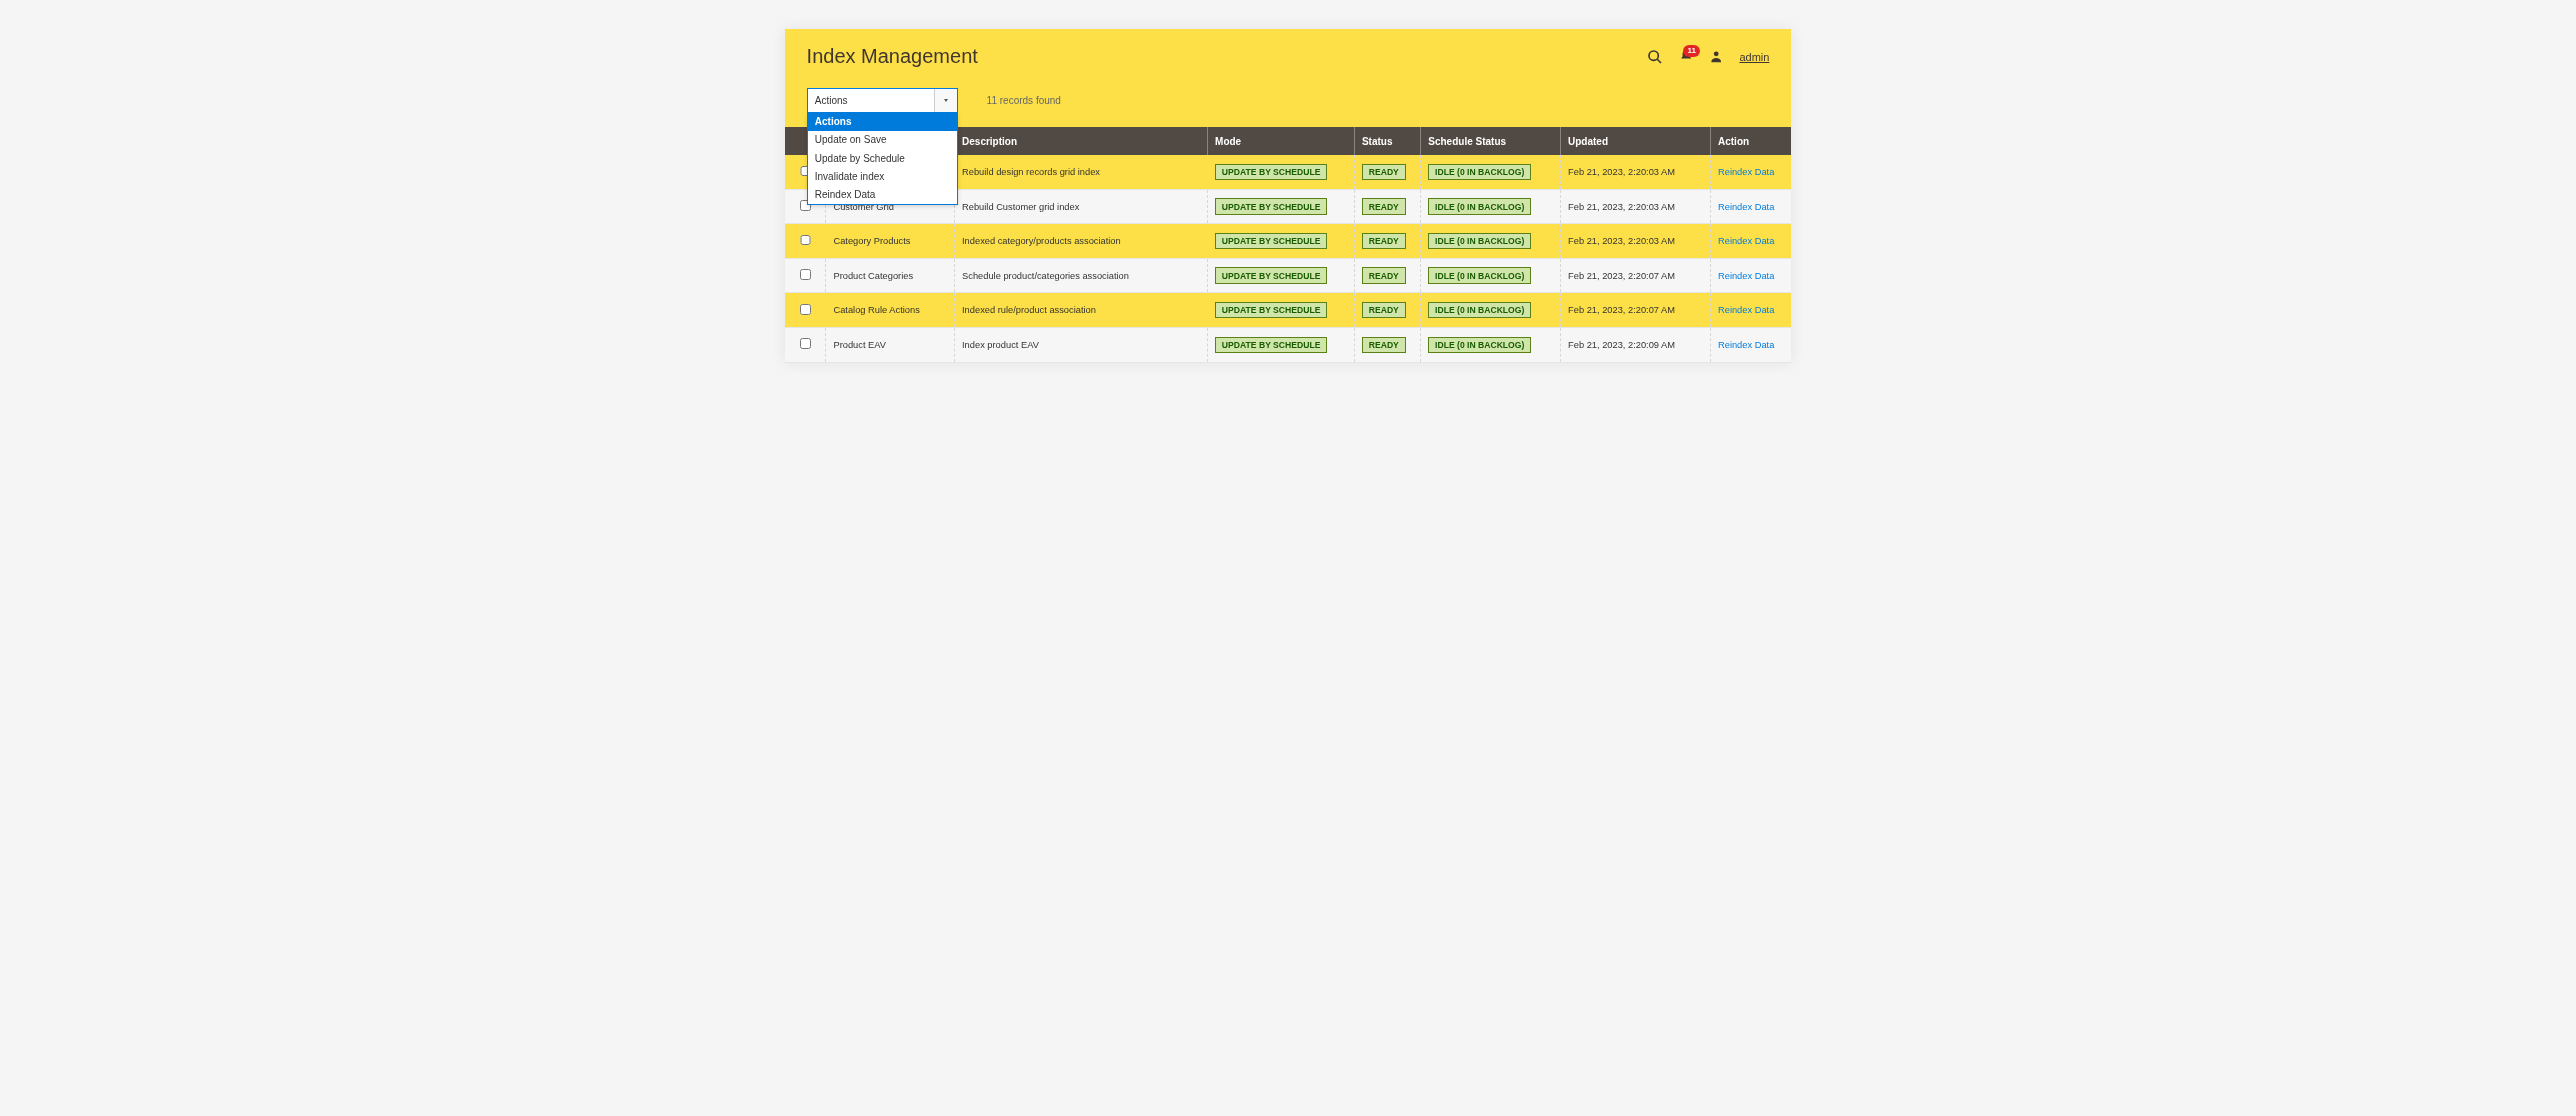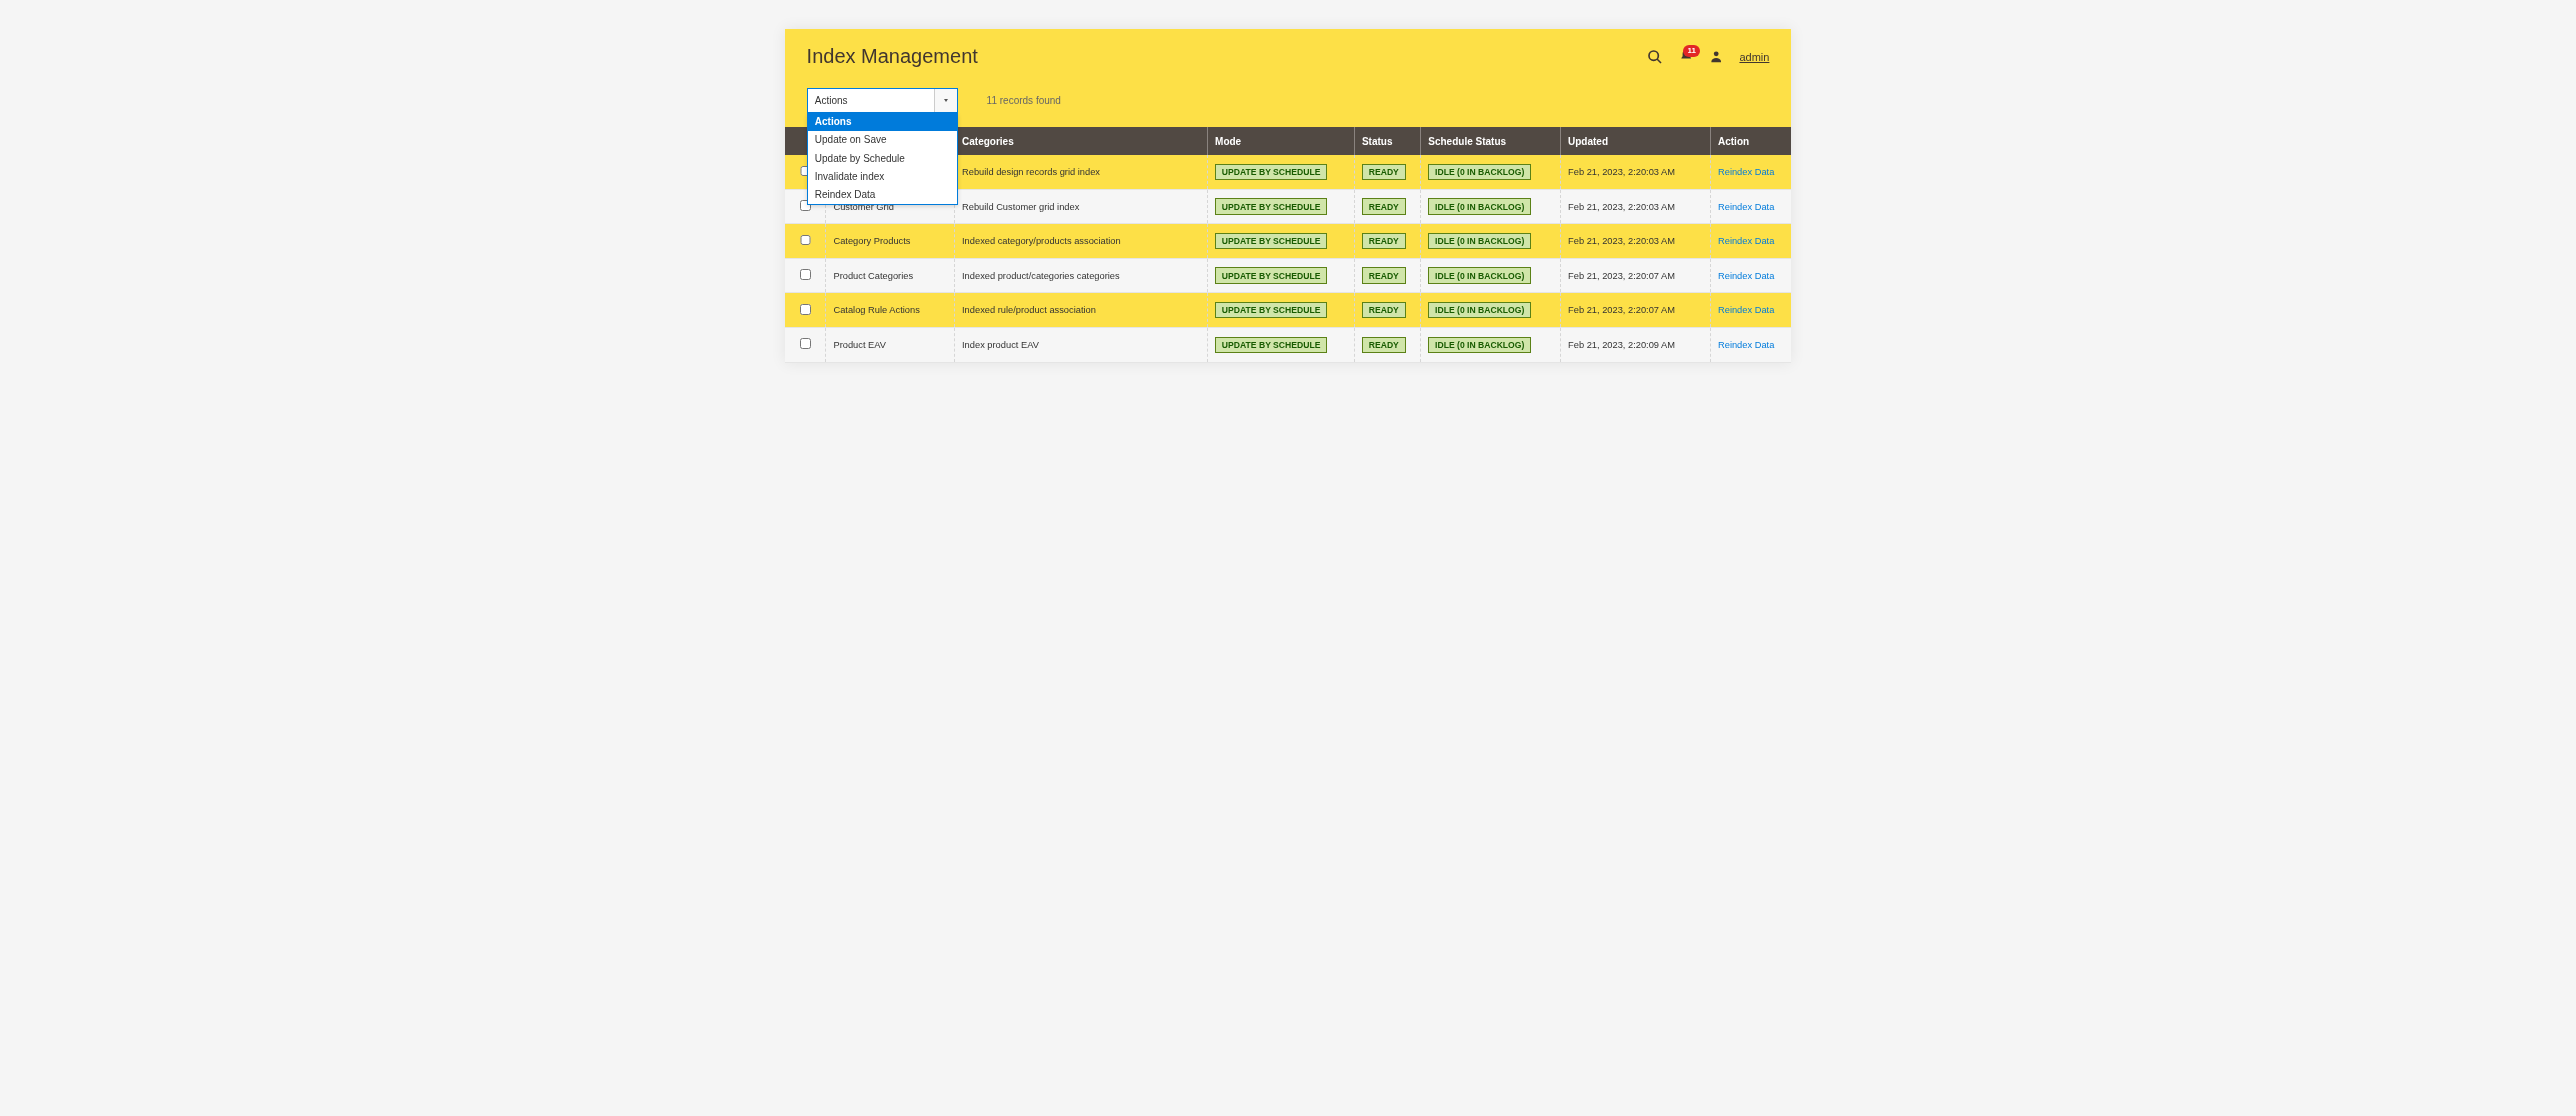--- a/index.html
+++ b/index.html
@@ -231,21 +231,21 @@
       </div>
     </div>
     <span class="records-found">11 records found</span>
   </div>
 
   <table class="grid-table">
     <thead>
       <tr>
         <th class="col-check"></th>
         <th class="col-indexer">Indexer</th>
-        <th class="col-desc">Categories</th>
+        <th class="col-desc">Description</th>
         <th class="col-mode">Mode</th>
         <th class="col-status">Status</th>
         <th class="col-sched">Schedule Status</th>
         <th class="col-updated">Updated</th>
         <th class="col-action">Action</th>
       </tr>
     </thead>
     <tbody id="grid-body">
         <tr>
           <td class="col-check"><input type="checkbox" style=""></td>
@@ -273,21 +273,21 @@
           <td class="col-desc">Indexed category/products association</td>
           <td class="col-mode"><span class="badge">UPDATE BY SCHEDULE</span></td>
           <td class="col-status"><span class="badge">READY</span></td>
           <td class="col-sched"><span class="badge">IDLE (0 IN BACKLOG)</span></td>
           <td class="col-updated">Feb 21, 2023, 2:20:03 AM</td>
           <td class="col-action"><span class="link">Reindex Data</span></td>
         </tr>
         <tr>
           <td class="col-check"><input type="checkbox" style=""></td>
           <td class="col-indexer">Product Categories</td>
-          <td class="col-desc">Indexed product/categories categories</td>
+          <td class="col-desc">Schedule product/categories association</td>
           <td class="col-mode"><span class="badge">UPDATE BY SCHEDULE</span></td>
           <td class="col-status"><span class="badge">READY</span></td>
           <td class="col-sched"><span class="badge">IDLE (0 IN BACKLOG)</span></td>
           <td class="col-updated">Feb 21, 2023, 2:20:07 AM</td>
           <td class="col-action"><span class="link">Reindex Data</span></td>
         </tr>
         <tr>
           <td class="col-check"><input type="checkbox" style=""></td>
           <td class="col-indexer">Catalog Rule Actions</td>
           <td class="col-desc">Indexed rule/product association</td>

